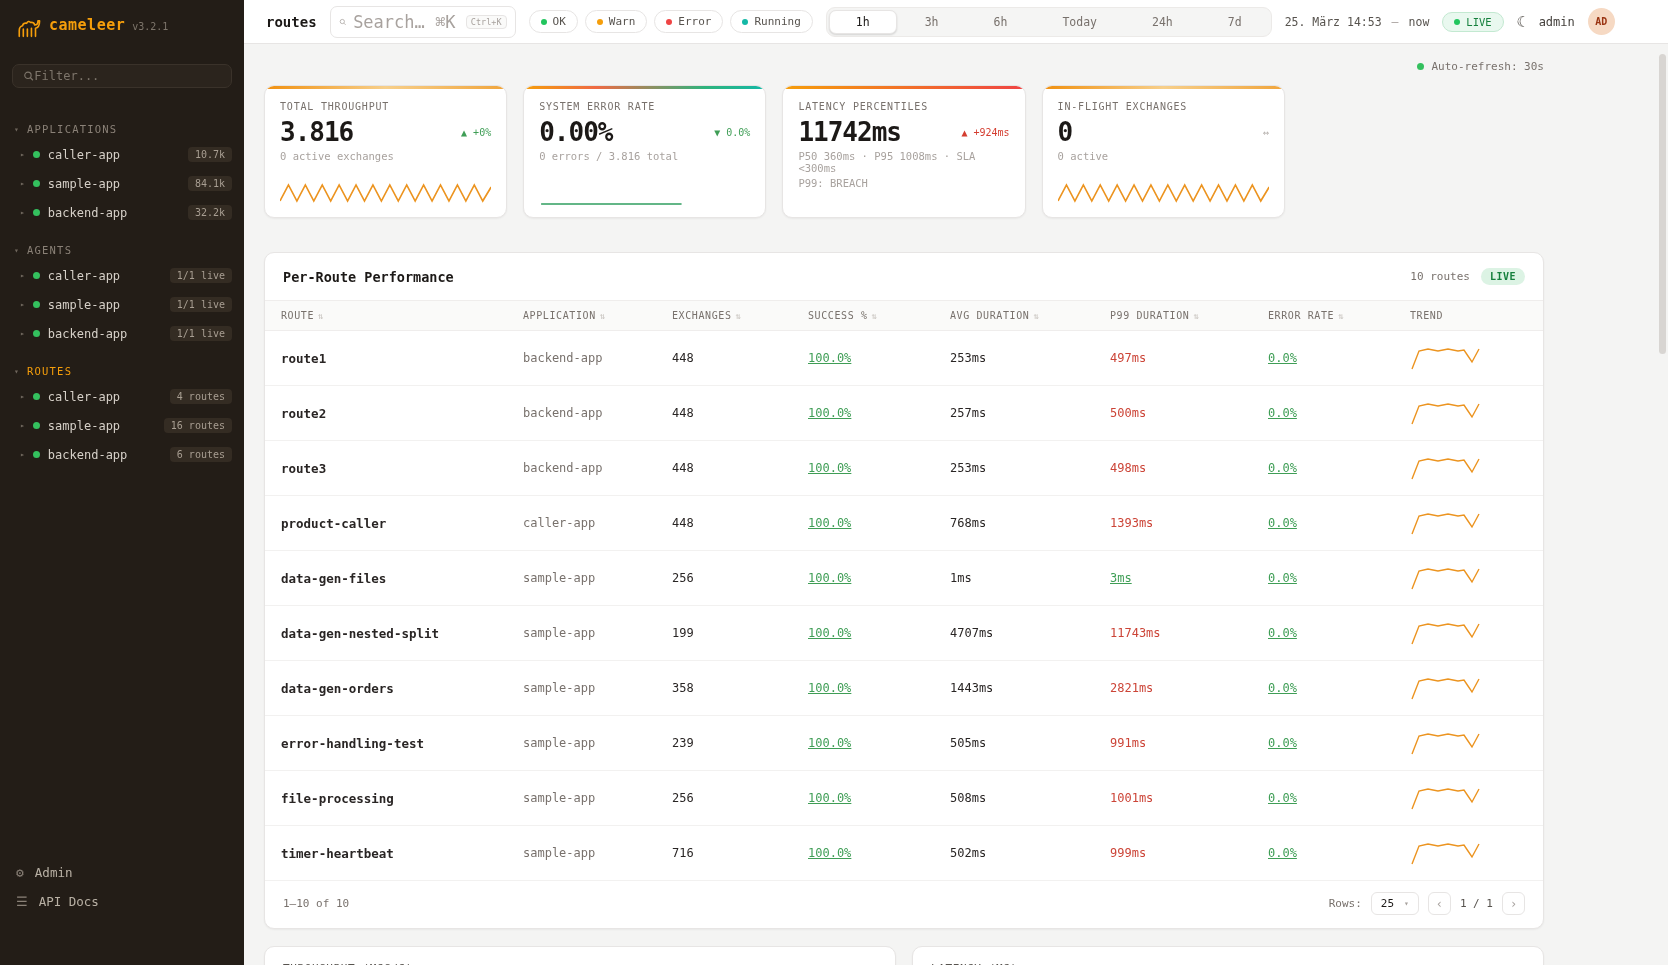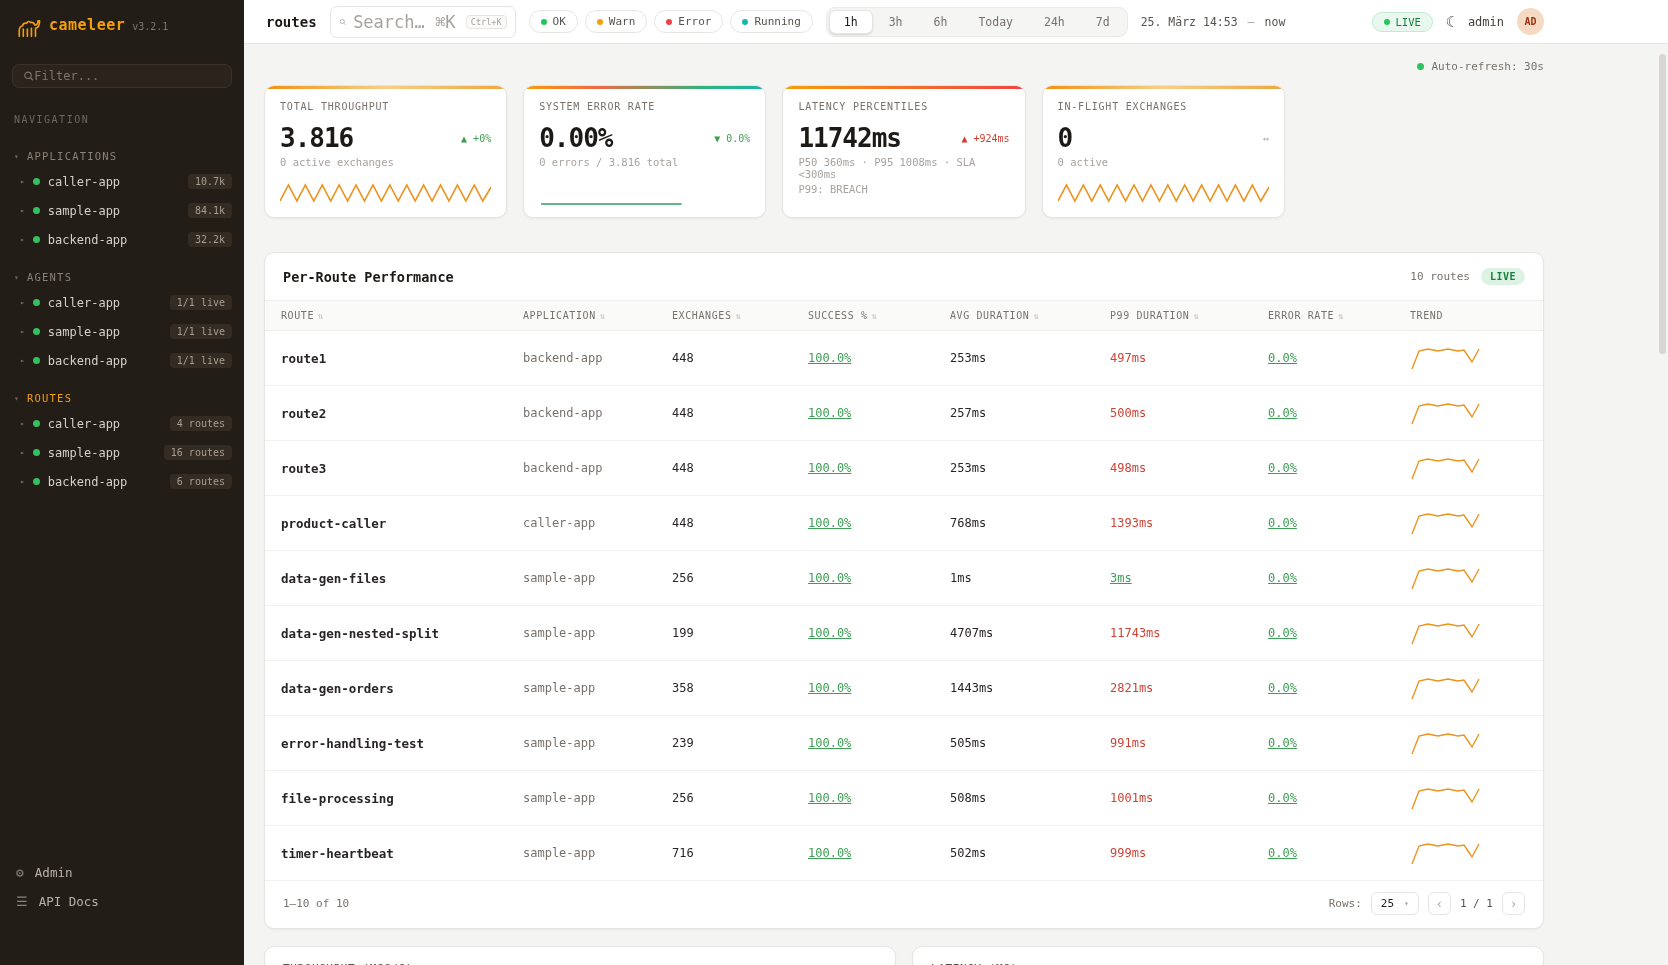--- a/index.html
+++ b/index.html
@@ -38,21 +38,21 @@
   .search input::placeholder { color:#a8a29e; }
   .kbd { border:1px solid #e7e5e4; border-radius:4px; font-size:8.5px; padding:1px 4px; color:#a8a29e; background:#fafaf9; white-space:nowrap; }
   .chips { display:flex; gap:7px; }
   .chip { display:flex; align-items:center; gap:6px; border:1px solid #e7e5e4; border-radius:999px; padding:4px 11px; font-size:11px; color:#57534e; background:#fff; cursor:pointer; }
   .chip .c-dot { width:6px; height:6px; border-radius:50%; }
   .chip-ok .c-dot { background:#22c55e; }
   .chip-warn .c-dot { background:#f59e0b; }
   .chip-error .c-dot { background:#ef4444; }
   .chip-running .c-dot { background:#14b8a6; }
   .seg { display:flex; align-items:center; background:#f5f5f4; border:1px solid #eceae8; border-radius:9px; padding:2px; gap:1px; }
-  .seg button { border:1px solid transparent; background:transparent; padding:4px 14px; font-size:11.5px; color:#78716c; border-radius:7px; font-family:inherit; cursor:pointer; }
+  .seg button { border:1px solid transparent; background:transparent; padding:4px 26px; font-size:11.5px; color:#78716c; border-radius:7px; font-family:inherit; cursor:pointer; }
   .seg button.active { background:#fff; color:#1c1917; border-color:#e7e5e4; box-shadow:0 1px 2px rgba(0,0,0,.14); }
   .datetime { font-size:11.5px; color:#57534e; display:flex; gap:10px; align-items:center; white-space:nowrap; }
   .datetime .sep { color:#a8a29e; }
   .topbar-right { margin-left:auto; display:flex; align-items:center; gap:13px; }
   .live-pill { display:flex; gap:6px; align-items:center; background:#e9f8ef; color:#15803d; border:1px solid #c3e9d1; border-radius:999px; padding:3px 11px; font-size:10.5px; cursor:pointer; }
   .live-pill .c-dot { width:6px; height:6px; border-radius:50%; background:#22c55e; }
   .icon-btn { border:0; background:transparent; cursor:pointer; color:#57534e; font-size:15px; font-family:inherit; }
   .admin-name { font-size:12px; color:#44403c; }
   .avatar { width:27px; height:27px; border-radius:50%; background:#f6d9c3; color:#9a3412; font-size:10px; display:flex; align-items:center; justify-content:center; font-weight:bold; cursor:pointer; }
 
@@ -64,21 +64,21 @@
   .kpis { display:grid; grid-template-columns:repeat(5,1fr); gap:16px; }
   .card { background:#fff; border:1px solid #e7e5e4; border-radius:10px; overflow:hidden; height:133px; box-shadow:0 1px 2px rgba(0,0,0,.05); }
   .card-top { height:3px; }
   .ct-1 { background:linear-gradient(90deg,#f0900f,#f7cf8a,#f0a53c); }
   .ct-2 { background:linear-gradient(90deg,#f59e0b,#ef6a44 30%,#2fb37c 75%,#14b8a6); }
   .ct-3 { background:linear-gradient(90deg,#f59e0b,#ef4444); }
   .ct-4 { background:linear-gradient(90deg,#2fd4c4,#2563eb); }
   .ct-5 { background:linear-gradient(90deg,#f0900f,#f7cf8a,#f0a53c); }
   .card-body { padding:12px 15px 10px; display:flex; flex-direction:column; height:130px; }
   .kpi-title { font-size:10px; letter-spacing:.8px; color:#78716c; }
-  .kpi-value-row { display:flex; align-items:center; justify-content:space-between; margin-top:11px; }
+  .kpi-value-row { display:flex; align-items:center; justify-content:space-between; margin-top:5px; }
   .kpi-value { font-size:26px; font-weight:bold; letter-spacing:-1px; color:#1c1917; }
   .kpi-delta { font-size:10px; white-space:nowrap; }
   .delta-green { color:#3f9e56; }
   .delta-red { color:#d43d30; }
   .delta-gray { color:#a8a29e; }
   .kpi-sub { font-size:10.5px; color:#a8a29e; margin-top:3px; }
   .kpi-sub2 { font-size:10.5px; color:#a8a29e; margin-top:3px; }
   .spark { margin-top:auto; width:100%; }
 
   
@@ -124,21 +124,20 @@
   </div>
 
   <div class="filter-box">
     <svg width="12" height="12" viewBox="0 0 16 16">
       <circle cx="7" cy="7" r="4.5" fill="none" stroke="#7d756b" stroke-width="1.6"></circle>
       <line x1="10.5" y1="10.5" x2="14" y2="14" stroke="#7d756b" stroke-width="1.6"></line>
     </svg>
     <input placeholder="Filter..." style="">
   </div>
 
-  <div class="nav-label">NAVIGATION</div>
 
   <div class="section">
     <div class="section-header">
       <span class="caret">▾</span>
       <span class="section-title">APPLICATIONS</span>
     </div>
     <div class="side-item">
       <span class="chev">▸</span>
       <span class="dot"></span>
       <span>caller-app</span>

